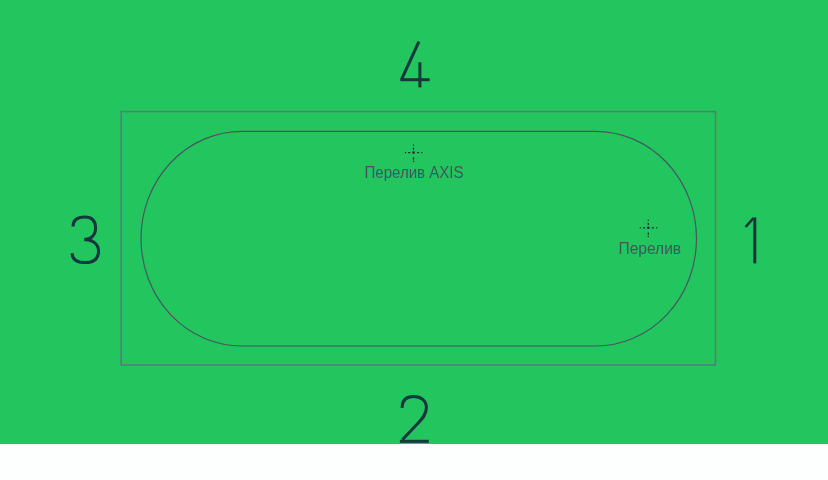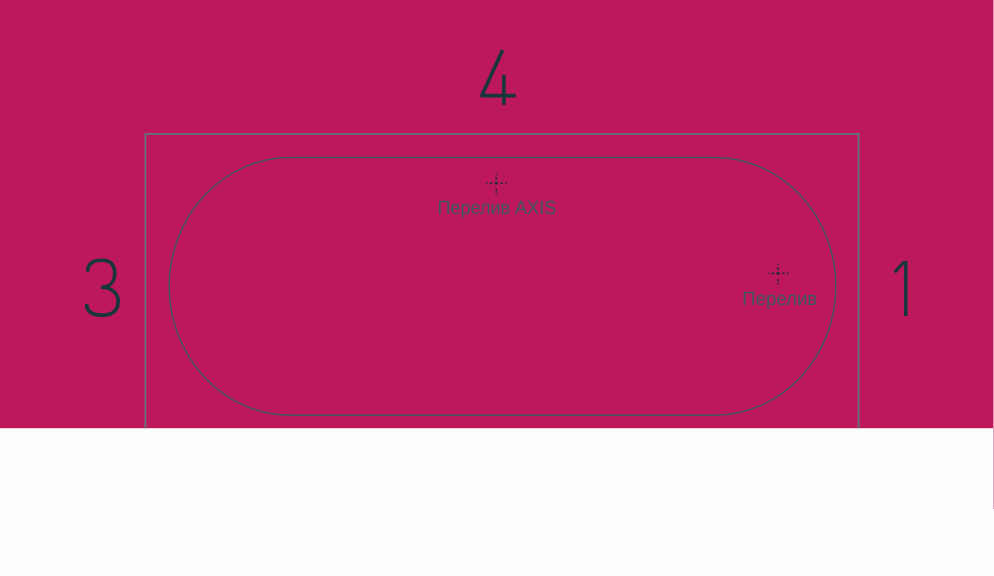--- a/index.html
+++ b/index.html
@@ -1,16 +1,16 @@
 <!DOCTYPE html>
 <html><head>
 <meta charset="utf-8">
 <style>
   html,body{margin:0;padding:0;background:#fdfefe;}
-  .wrap{width:828px;height:357px;position:relative;background:#be185d;overflow:hidden;}
+  .wrap{width:828px;height:444px;position:relative;background:#22c55e;overflow:hidden;}
   svg text{font-family:"Liberation Sans",sans-serif;}
 </style>
 </head>
 <body>
 <div class="wrap">
 <svg width="828" height="480" viewBox="0 0 828 480" xmlns="http://www.w3.org/2000/svg">
 
   <g>
     <rect x="121.2" y="111.6" width="594.3" height="253.4" fill="none" stroke="#63757a" stroke-width="1.5"></rect>
   </g>

